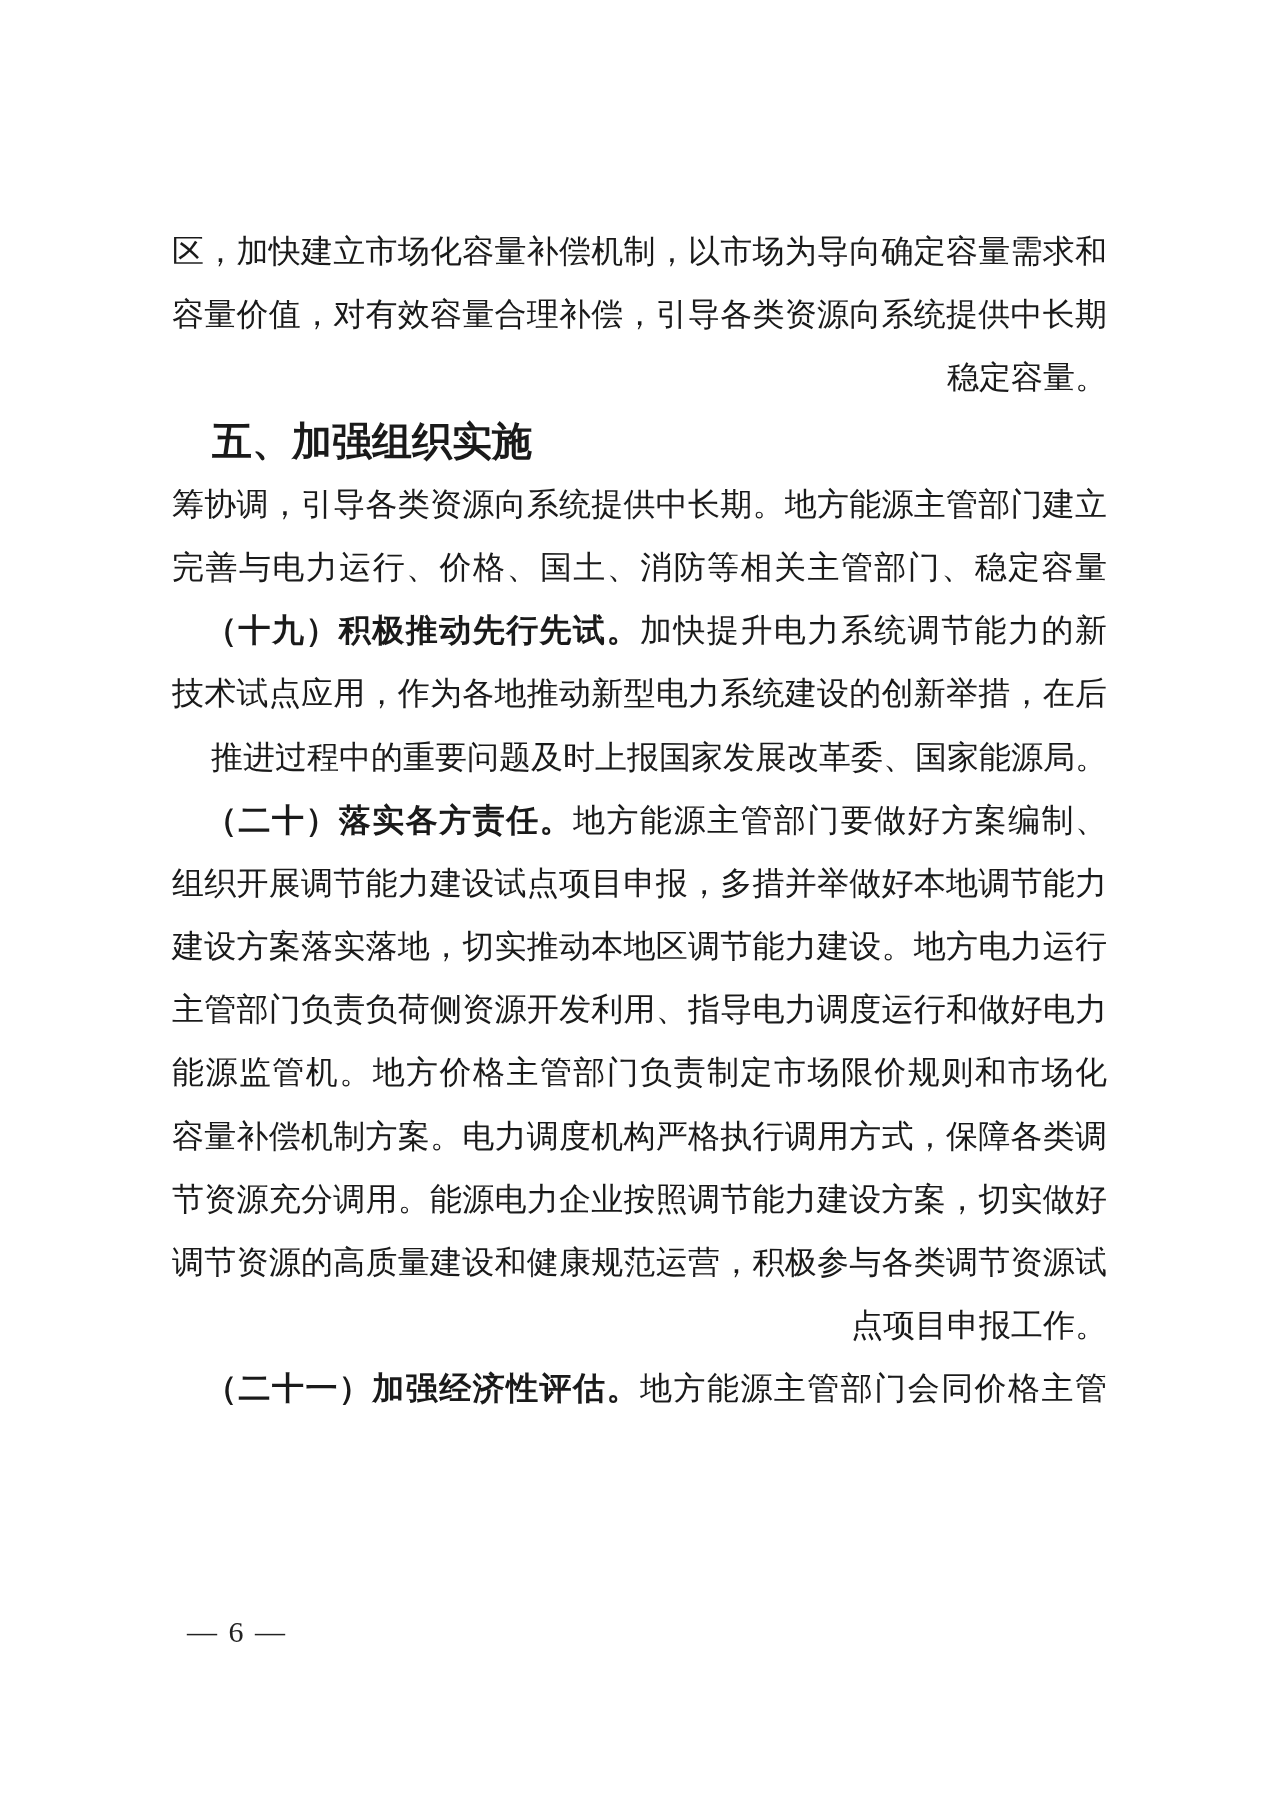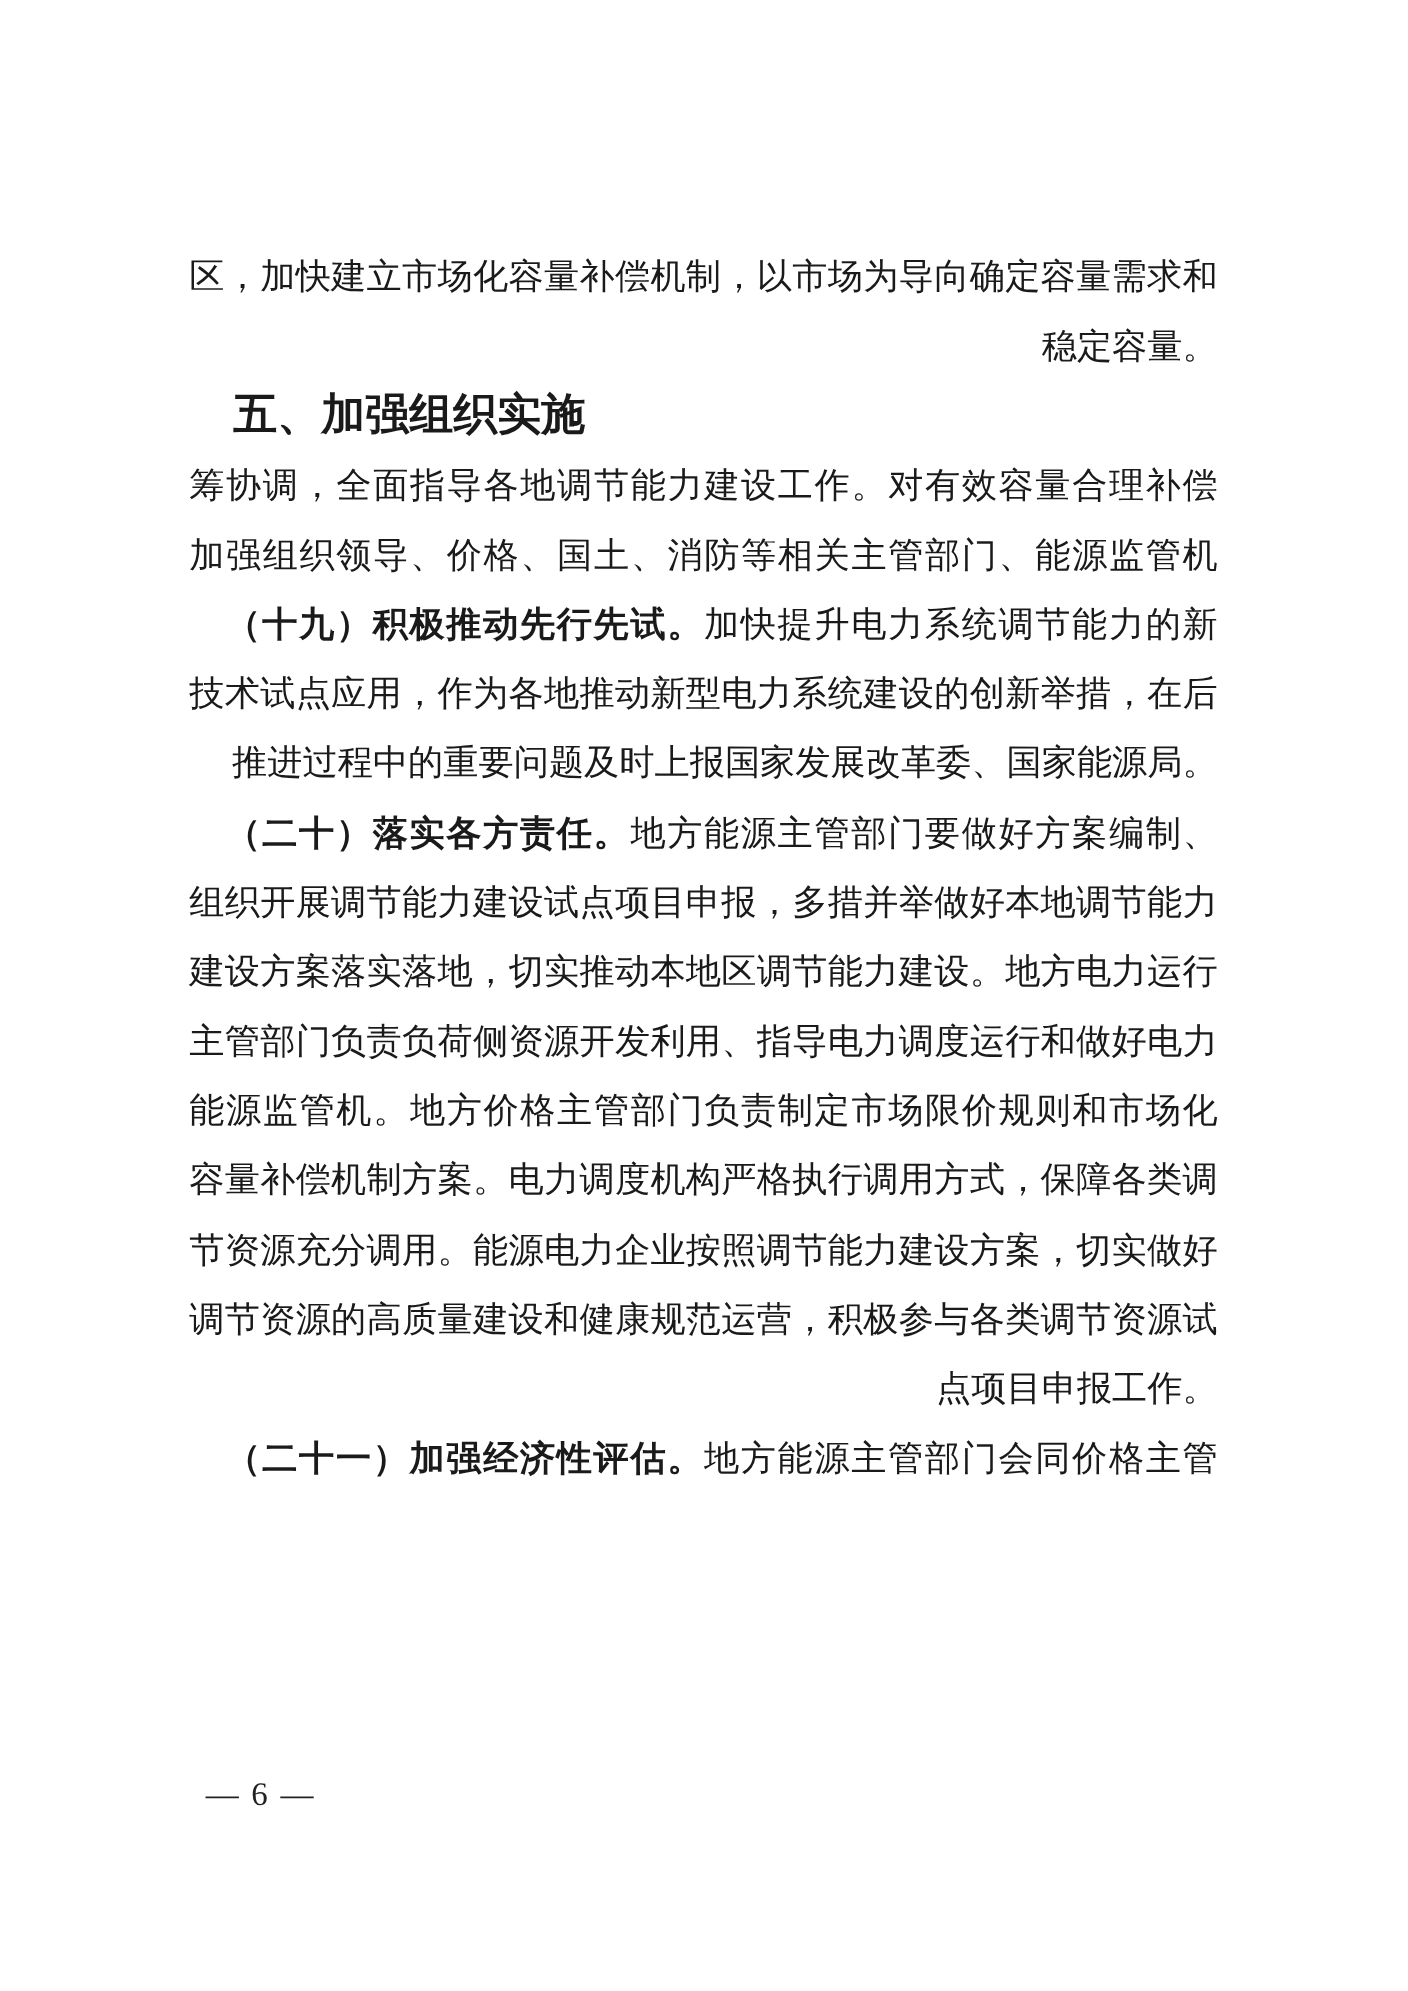--- a/index.html
+++ b/index.html
@@ -67,26 +67,27 @@
     letter-spacing: 2px;
   }
 </style>
 </head>
 <body>
 
 <div class="page">
   <div class="textblock">
 
     <div class="line justify">区，加快建立市场化容量补偿机制，以市场为导向确定容量需求和</div>
+    <div class="line justify">容量价值，对有效容量合理补偿，引导各类资源向系统提供中长期</div>
     <div class="line left">稳定容量。</div>
 
     <div class="line heading">五、加强组织实施</div>
 
-    <div class="line justify">筹协调，全面指导各地调节能力建设工作。对有效容量合理补偿</div>
-    <div class="line justify">加强组织领导、价格、国土、消防等相关主管部门、能源监管机</div>
+    <div class="line justify">筹协调，引导各类资源向系统提供中长期。地方能源主管部门建立</div>
+    <div class="line justify">完善与电力运行、价格、国土、消防等相关主管部门、稳定容量</div>
 
     <div class="line justify indent"><span class="lead">（十九）积极推动先行先试。</span><span>加快提升电力系统调节能力的新</span></div>
     <div class="line justify">技术试点应用，作为各地推动新型电力系统建设的创新举措，在后</div>
     <div class="line left">推进过程中的重要问题及时上报国家发展改革委、国家能源局。</div>
 
     <div class="line justify indent"><span class="lead">（二十）落实各方责任。</span><span>地方能源主管部门要做好方案编制、</span></div>
     <div class="line justify">组织开展调节能力建设试点项目申报，多措并举做好本地调节能力</div>
     <div class="line justify">建设方案落实落地，切实推动本地区调节能力建设。地方电力运行</div>
     <div class="line justify">主管部门负责负荷侧资源开发利用、指导电力调度运行和做好电力</div>
     <div class="line justify">能源监管机。地方价格主管部门负责制定市场限价规则和市场化</div>

